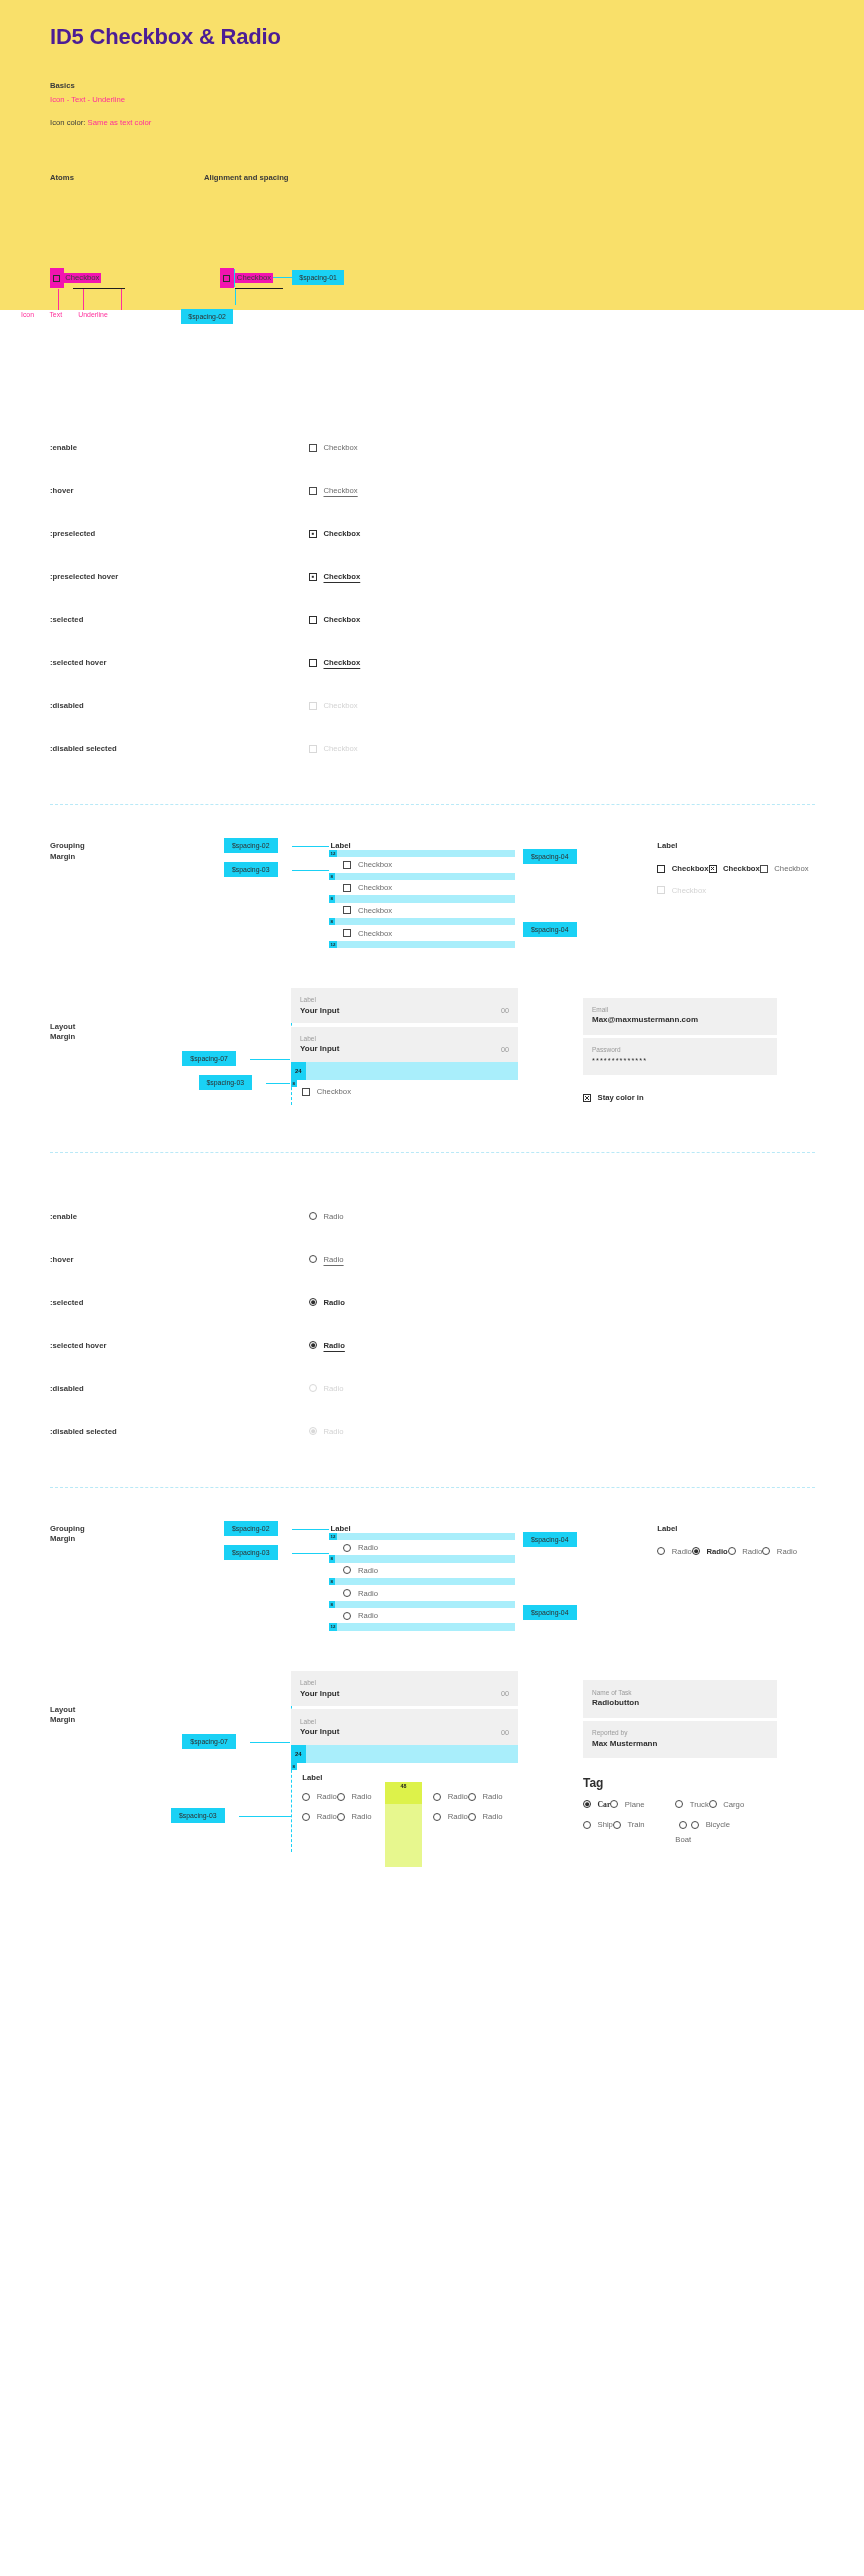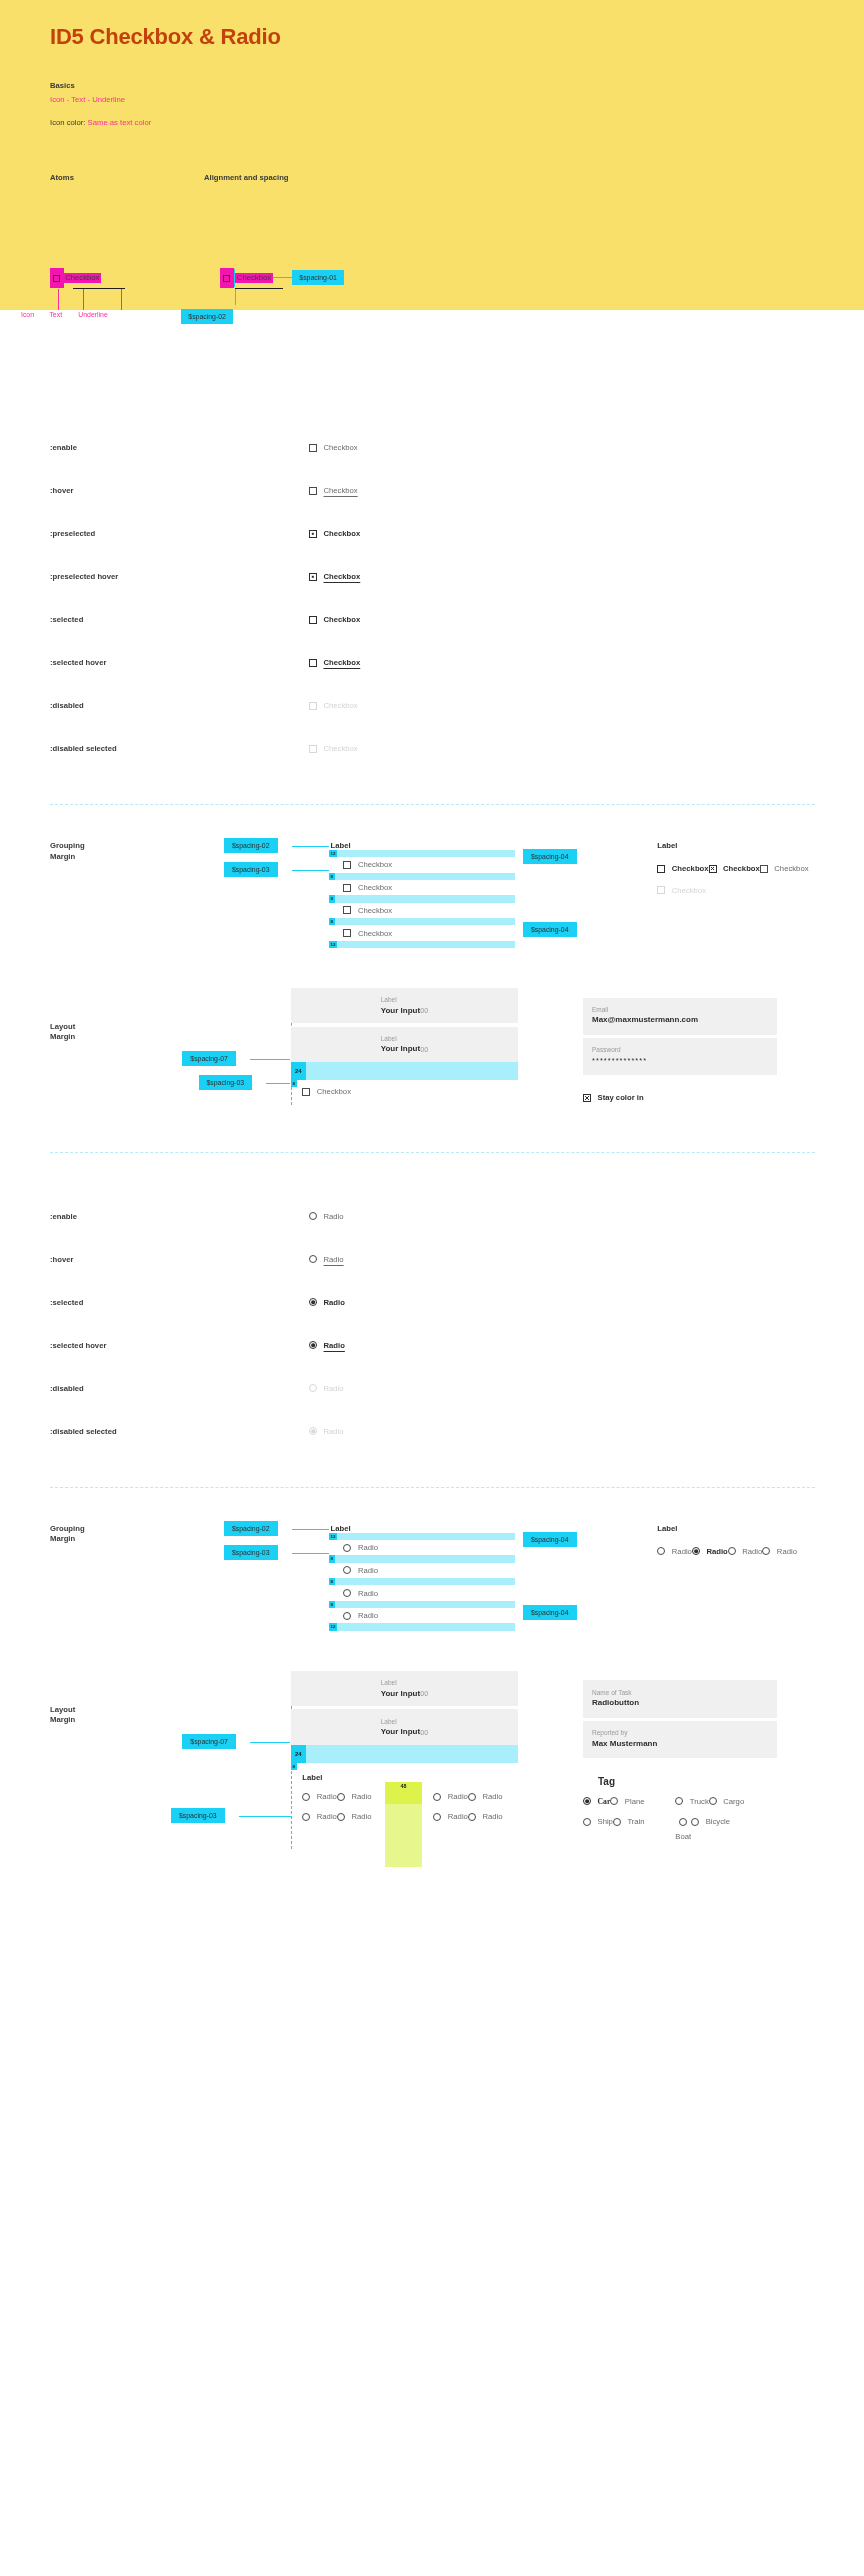--- a/index.html
+++ b/index.html
@@ -15,21 +15,21 @@
   .hero {
     background: #f9e06a;
     padding: 24px 50px 0 50px;
     height: 310px;
     position: relative;
   }
   .hero-title {
     font-size: 22px;
     font-weight: bold;
     letter-spacing: -0.2px;
-    color: #c2410c;
+    color: #4c1d95;
     margin-bottom: 31px;
   }
   .basics-head { font-size: 7.7px; font-weight: bold; margin-bottom: 4px; }
   .basics-line { font-size: 7.7px; line-height: 12px; }
   .pink { color: #ff2d9b; }
   .basics-gap { height: 11.3px; }
 
   .sub-head { font-size: 7.7px; font-weight: bold; }
   .atoms-row { display: flex; margin-top: 44px; }
   .atoms-col { width: 154px; }
@@ -122,36 +122,36 @@
 
   
   .layout { padding-top: 32px; display: flex; position: relative; }
   .lay-label-col { width: 121px; }
   .lay-mid { position: relative; width: 347px; }
   .lay-right { width: 194px; margin-left: 65px; }
 
   .dashline { position: absolute; top: 0; bottom: 0; width: 0; border-left: 1.1px dashed #1ad1f5; }
   .field {
     background: #f0f0f0; padding: 7.3px 9px 8px 9px; position: relative;
-    display: flex; justify-content: center; align-items: flex-end;
+    display: flex; justify-content: space-between; align-items: flex-end;
   }
   .field + .field { margin-top: 3.2px; }
   .field-lab { font-size: 6.5px; color: #9a9a9a; line-height: 10.5px; }
   .field-val { font-size: 8px; font-weight: bold; color: #2e2e2e; line-height: 9.7px; }
   .field-00 { font-size: 7.3px; color: #9a9a9a; }
   .pwd { font-size: 7.3px; color: #2e2e2e; letter-spacing: 1.1px; line-height: 9.7px; }
 
   .green-col { background: #ddf24a; position: absolute; }
   .green-col .gnum { font-size: 5.3px; color: #1d1d1d; text-align: center; display: block; padding-top: 1.6px; font-weight: bold; }
   .green-col.pale { background: #e7f78e; }
 
   .twocol { display: flex; }
   .twocol > div { width: 81px; }
 
-  .tag-head { font-size: 10px; font-weight: bold; color: #2e2e2e; margin-bottom: 6.5px; margin-left: 15px; }
+  .tag-head { font-size: 12px; font-weight: bold; color: #2e2e2e; margin-bottom: 6.5px; }
 </style>
 </head>
 <body>
 
 <div class="hero">
   <div class="hero-title">ID5 Checkbox &amp; Radio</div>
 
   <div class="basics-head">Basics</div>
   <div class="basics-line pink">Icon - Text - Underline</div>
   <div class="basics-gap"></div>

